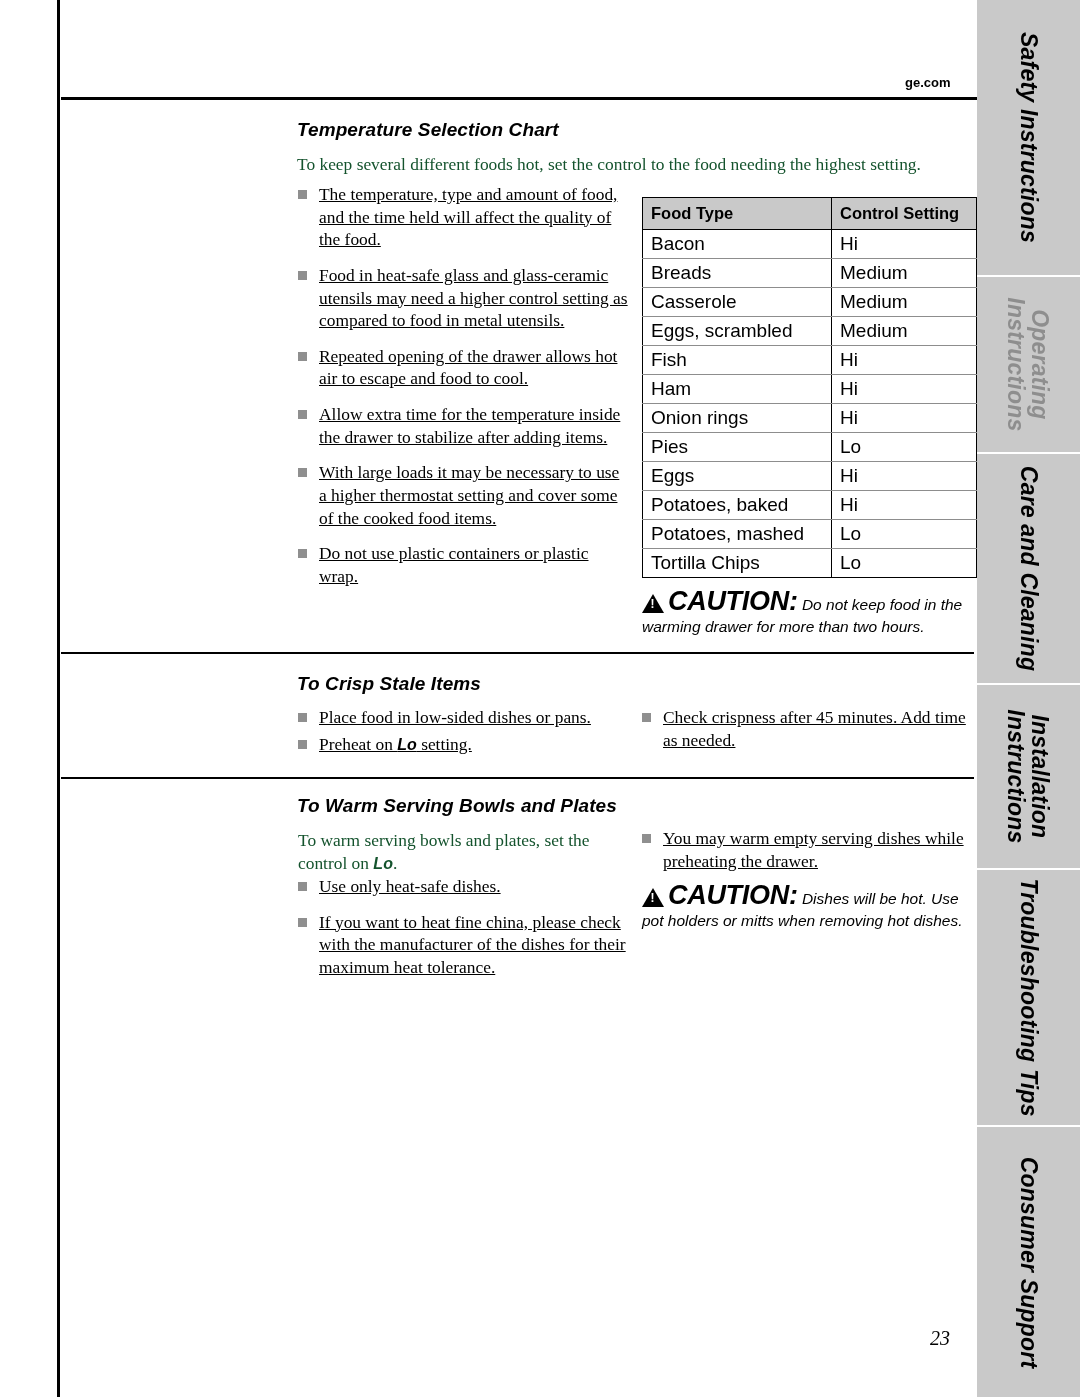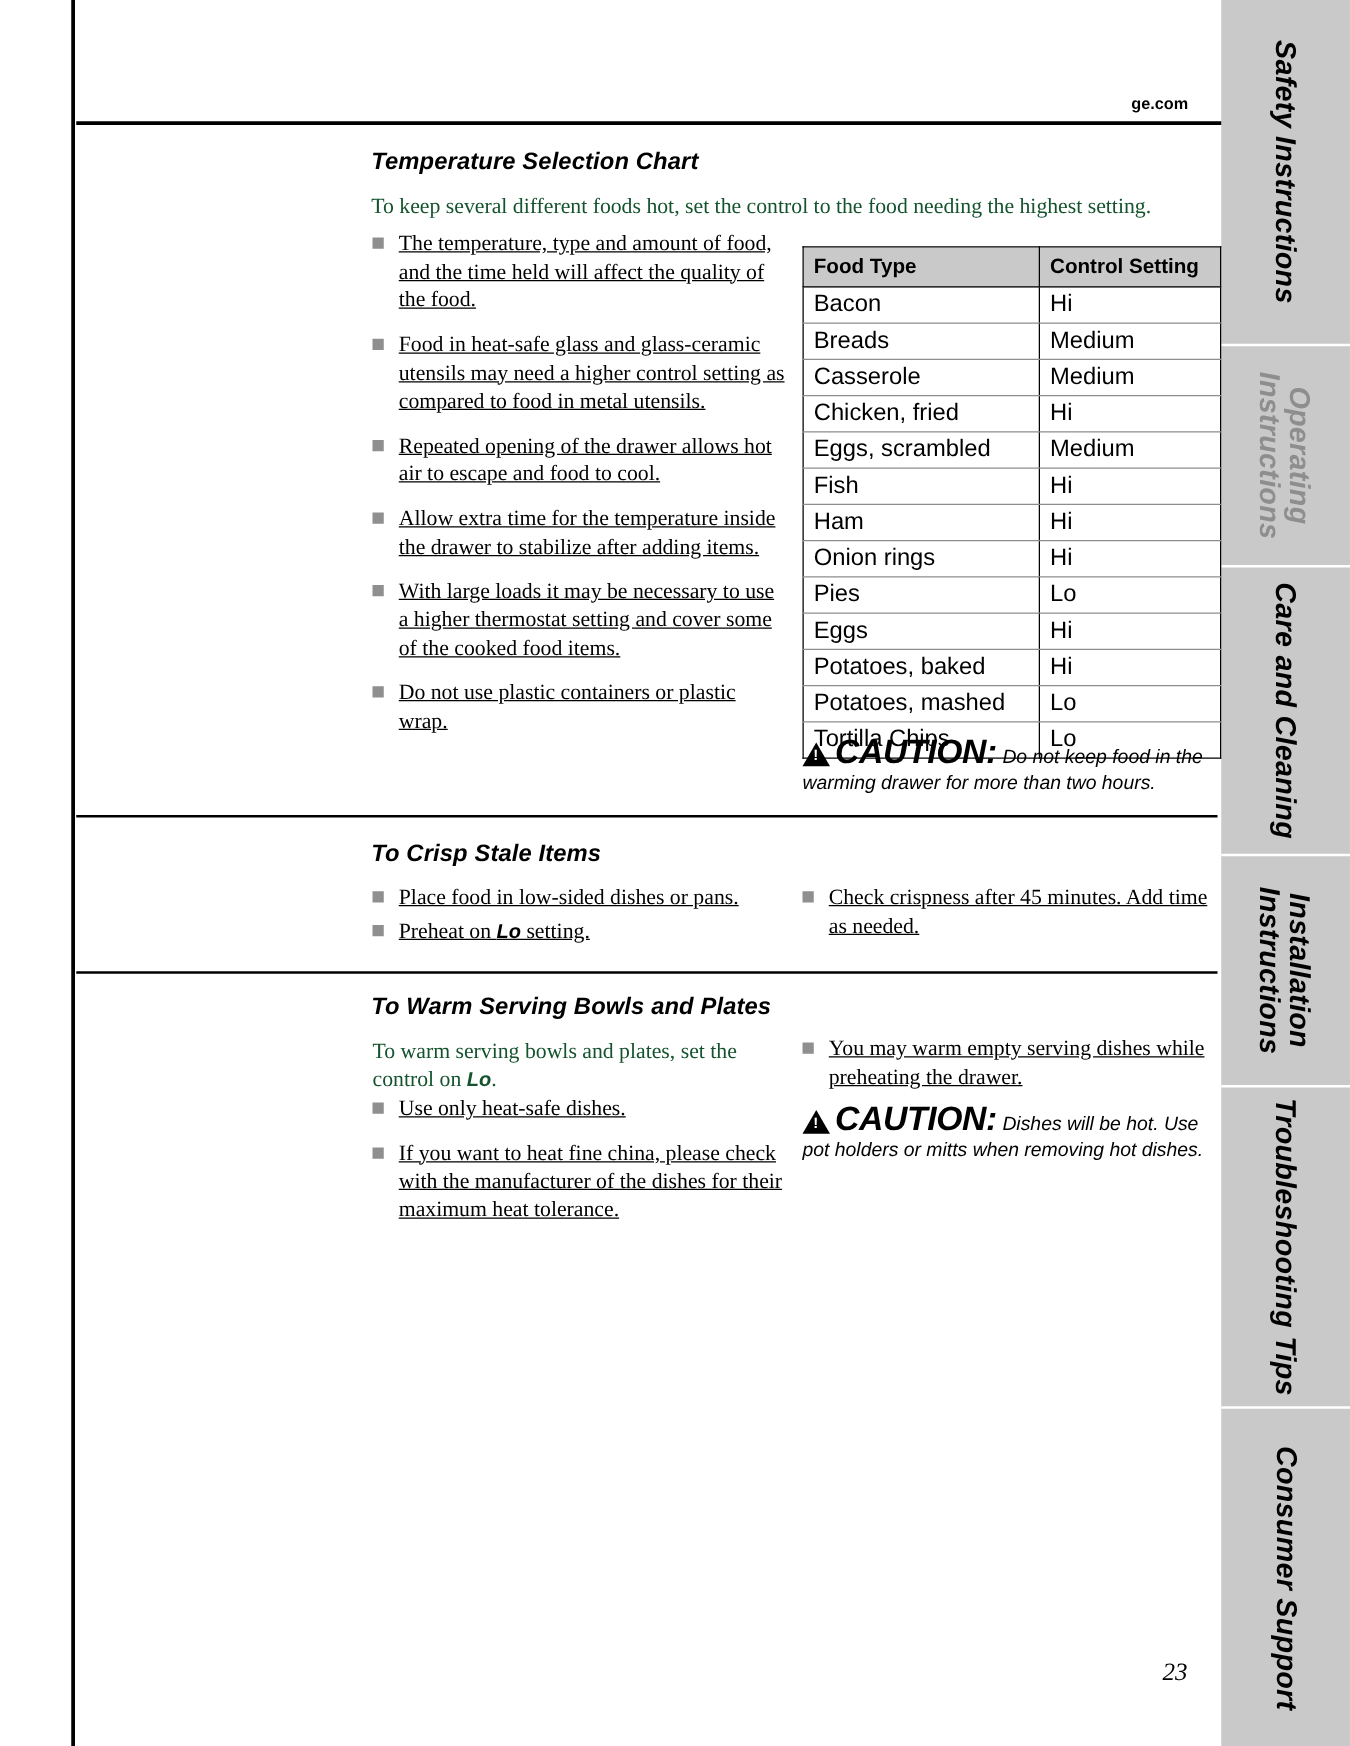--- a/index.html
+++ b/index.html
@@ -343,24 +343,20 @@
             </tr>
           <tr>
               <td>Breads</td>
               <td class="col2">Medium</td>
             </tr>
           <tr>
               <td>Casserole</td>
               <td class="col2">Medium</td>
             </tr>
           <tr>
-              <td>Chicken, fried</td>
-              <td class="col2">Hi</td>
-            </tr>
-          <tr>
               <td>Eggs, scrambled</td>
               <td class="col2">Medium</td>
             </tr>
           <tr>
               <td>Fish</td>
               <td class="col2">Hi</td>
             </tr>
           <tr>
               <td>Ham</td>
               <td class="col2">Hi</td>

